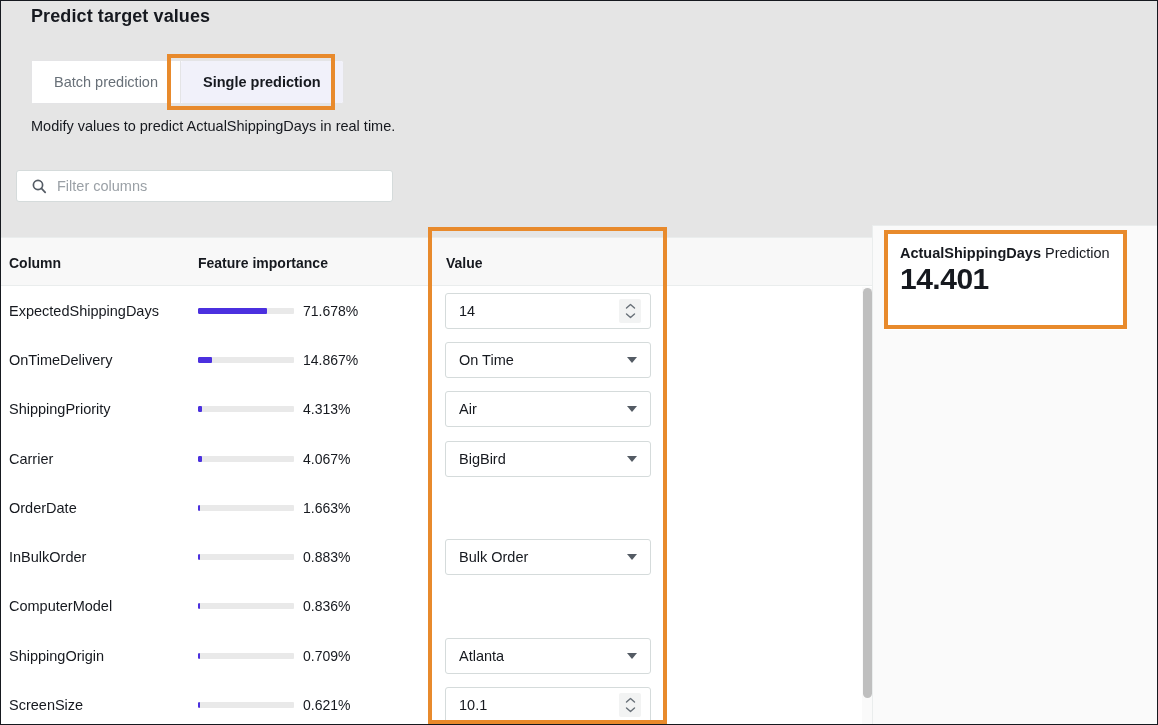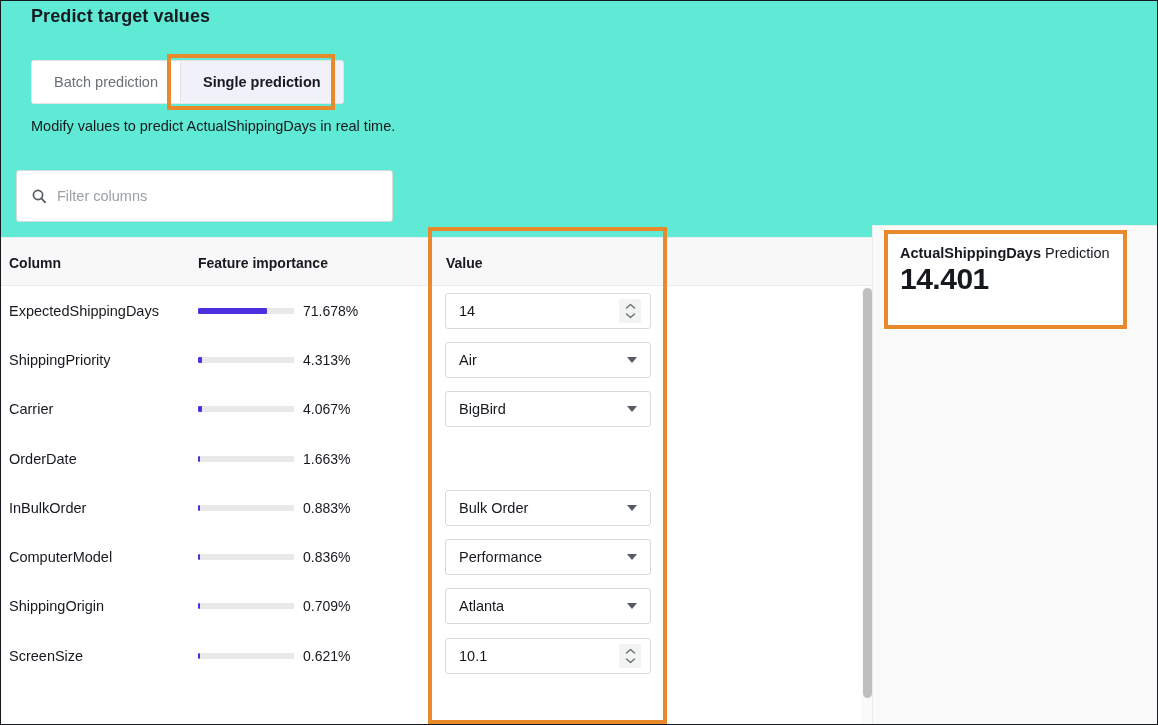--- a/index.html
+++ b/index.html
@@ -8,21 +8,21 @@
     background: #ffffff;
   }
   body {
     font-family: "Liberation Sans", sans-serif;
     -webkit-font-smoothing: antialiased;
   }
   #page {
     position: relative;
     width: 1158px;
     height: 725px;
-    background: #5eead4;
+    background: #e5e5e5;
     box-sizing: border-box;
     border: 1px solid #16191f;
     overflow: hidden;
   }
 
   
   .page-title {
     position: absolute;
     left: 30px;
     top: 5px;
@@ -109,21 +109,21 @@
     font-size: 14.5px;
     color: #16191f;
   }
 
   
   .filter-box {
     position: absolute;
     left: 15px;
     top: 169px;
     width: 377px;
-    height: 52px;
+    height: 32px;
     border: 1px solid #d5dbdb;
     border-radius: 3px;
     background: #ffffff;
     display: flex;
     align-items: center;
     box-sizing: border-box;
   }
   .filter-box .search-icon {
     margin-left: 14px;
     margin-right: 10px;
@@ -383,20 +383,37 @@
                   </svg>
                   <svg width="11" height="7" viewBox="0 0 11 7">
                     <polyline points="1.5,2 5.5,5.5 9.5,2" fill="none" stroke="#687078" stroke-width="1.4" stroke-linecap="round" stroke-linejoin="round"></polyline>
                   </svg>
                 </span>
               </span>
             </div>
           </div>
         </div>
         <div class="row">
+          <div class="cell-name">OnTimeDelivery</div>
+          <div class="cell-importance">
+            <div class="bar-track" style="background: rgb(233, 233, 233);">
+              <div class="bar-fill" style="width: 14.867%; background: rgb(75, 48, 223);"></div>
+            </div>
+            <div class="bar-pct">14.867%</div>
+          </div>
+          <div class="cell-value">
+            <div class="ctrl">
+              <span class="ctrl-text">On Time</span>
+              <span class="trailing" style="right: 13px;">
+                <span class="caret-down"></span>
+              </span>
+            </div>
+          </div>
+        </div>
+        <div class="row">
           <div class="cell-name">ShippingPriority</div>
           <div class="cell-importance">
             <div class="bar-track" style="background: rgb(233, 233, 233);">
               <div class="bar-fill" style="width: 4.313%; background: rgb(75, 48, 223);"></div>
             </div>
             <div class="bar-pct">4.313%</div>
           </div>
           <div class="cell-value">
             <div class="ctrl">
               <span class="ctrl-text">Air</span>
@@ -449,28 +466,20 @@
             </div>
           </div>
         </div>
         <div class="row">
           <div class="cell-name">ComputerModel</div>
           <div class="cell-importance">
             <div class="bar-track" style="background: rgb(233, 233, 233);">
               <div class="bar-fill" style="width: 2.2%; background: rgb(75, 48, 223);"></div>
             </div>
             <div class="bar-pct">0.836%</div>
-          </div>
-          <div class="cell-value">
-            <div class="ctrl">
-              <span class="ctrl-text">Performance</span>
-              <span class="trailing" style="right: 13px;">
-                <span class="caret-down"></span>
-              </span>
-            </div>
           </div>
         </div>
         <div class="row">
           <div class="cell-name">ShippingOrigin</div>
           <div class="cell-importance">
             <div class="bar-track" style="background: rgb(233, 233, 233);">
               <div class="bar-fill" style="width: 2.2%; background: rgb(75, 48, 223);"></div>
             </div>
             <div class="bar-pct">0.709%</div>
           </div>

